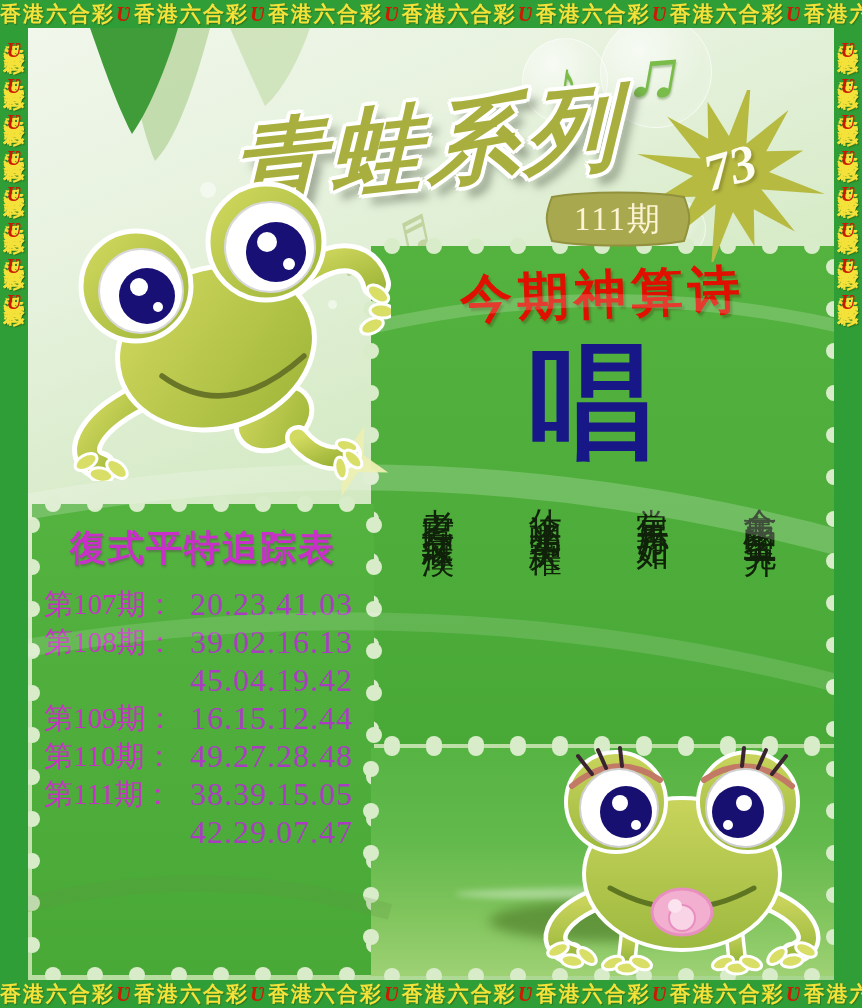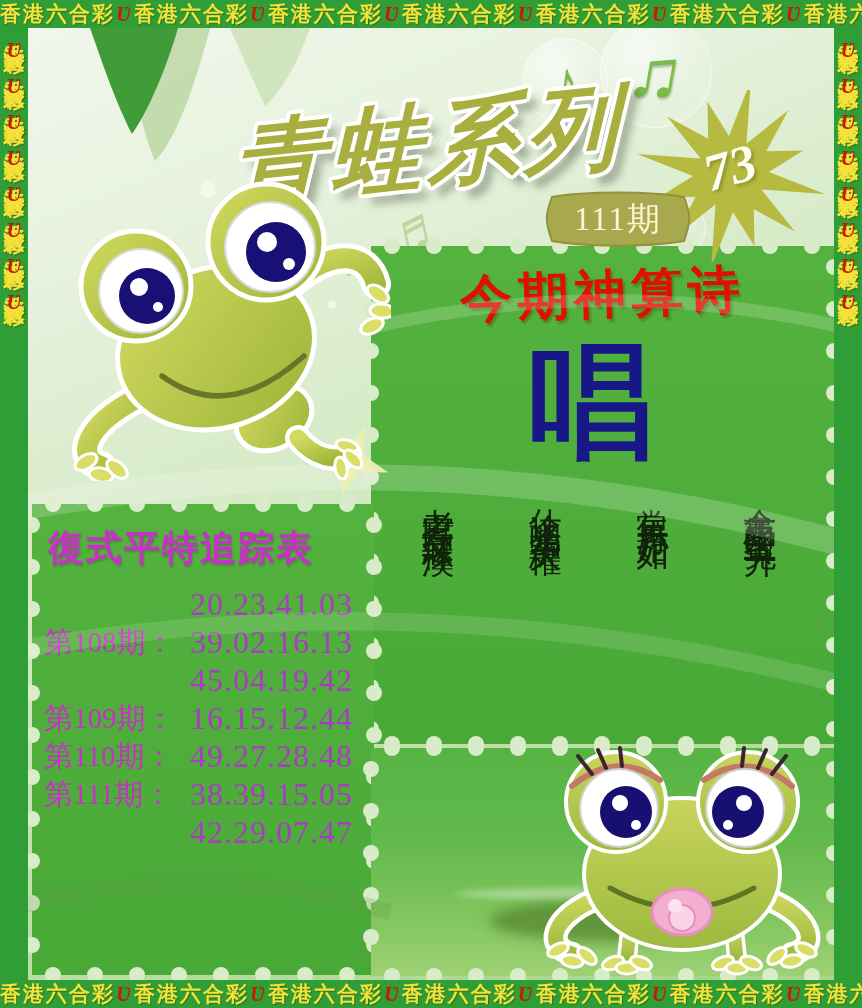--- a/index.html
+++ b/index.html
@@ -52,21 +52,21 @@
     transform:rotate(-2deg);text-shadow:2px 3px 2px rgba(60,20,0,.25);}
   .big-char{position:absolute;left:0;top:74px;width:440px;text-align:center;
     font-weight:900;font-size:124px;line-height:1.1;color:var(--big-char-navy,#171787);}
   .poem-cols{position:absolute;left:44px;right:52px;top:222px;height:276px;
     display:flex;flex-direction:row;justify-content:space-between;}
   .poem-col{writing-mode:vertical-rl;text-orientation:upright;
     font-family:"Liberation Serif","DejaVu Serif",serif;
     font-size:33px;letter-spacing:6px;color:var(--poem-black,#10230A);}
   
   .track-panel{left:32px;top:504px;width:342px;height:471px;}
-  .track-heading{margin:20px 0 10px 16px;text-align:left;font-weight:bold;
+  .track-heading{margin:20px 0 10px 0;text-align:center;font-weight:bold;
     font-family:"Liberation Serif","DejaVu Serif",serif;
     font-size:36px;letter-spacing:2px;color:var(--table-magenta,#C92FC9);
     text-shadow:1px 2px 2px rgba(80,0,80,.25);}
   .track-rows{padding:2px 8px 0 12px;}
   .track-row{display:grid;grid-template-columns:146px 1fr;line-height:38px;}
   .tr-label{grid-column:1;grid-row:1;font-family:"Liberation Serif","DejaVu Serif",serif;
     font-size:29px;color:var(--table-magenta,#C92FC9);}
   .tr-l1{grid-column:2;grid-row:1;}
   .tr-l2{grid-column:2;grid-row:2;}
   .tr-l1,.tr-l2{font-family:"Liberation Serif","DejaVu Serif",serif;font-size:32px;
@@ -167,20 +167,21 @@
       <div class="notch" style="left: 455px; top: 433px; width: 16px; height: 16px;"></div>
       <div class="notch" style="left: -8px; top: 475px; width: 16px; height: 16px;"></div>
       <div class="notch" style="left: 455px; top: 475px; width: 16px; height: 16px;"></div>
     </div>
 
   <div class="stamp track-panel">
     <div class="content">
       <div class="track-heading">復式平特追踪表</div>
       <div class="track-rows">
         <div class="track-row">
+          <span class="tr-label">第107期：</span>
           <span class="tr-l1">20.23.41.03</span>
         </div>
         <div class="track-row">
           <span class="tr-label">第108期：</span>
           <span class="tr-l1">39.02.16.13</span>
           <span class="tr-l2">45.04.19.42</span>
         </div>
         <div class="track-row">
           <span class="tr-label">第109期：</span>
           <span class="tr-l1">16.15.12.44</span>

